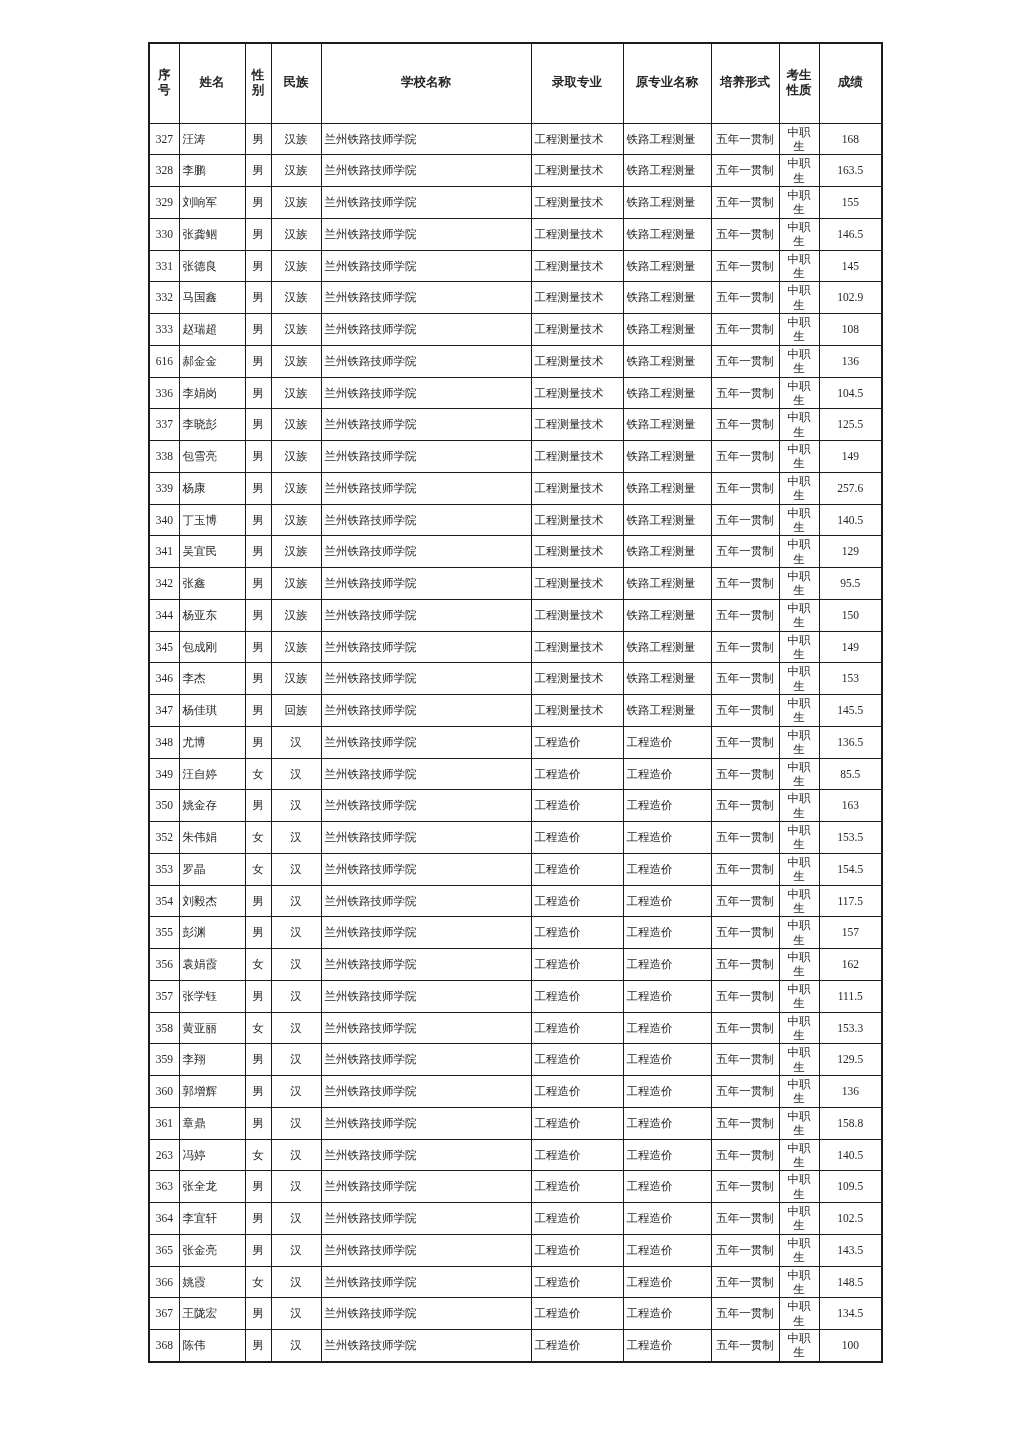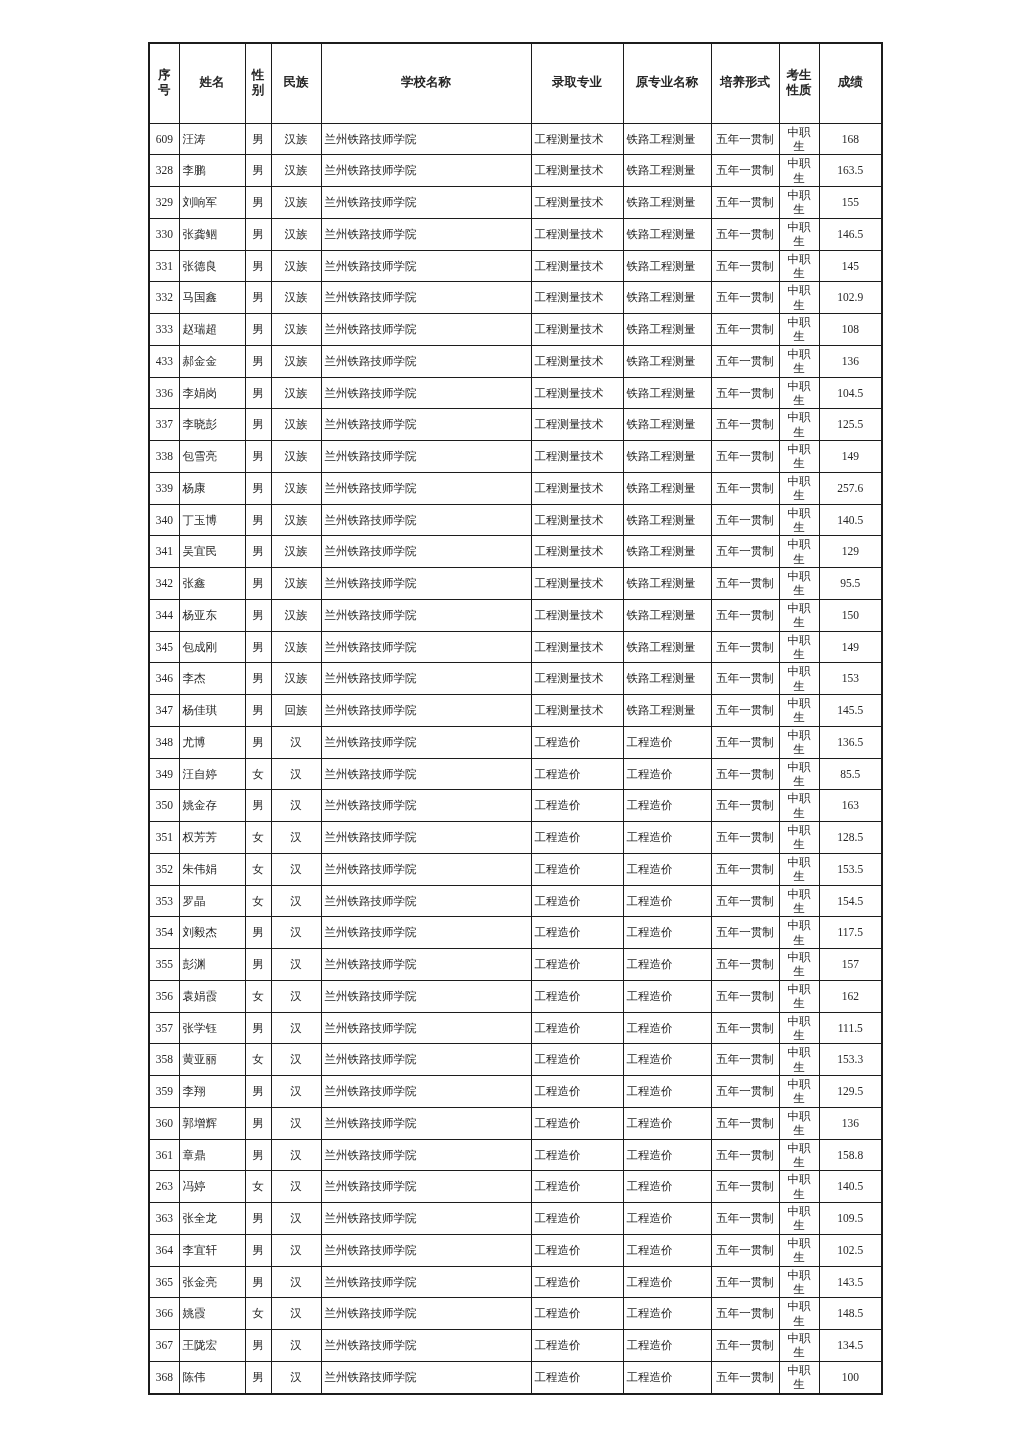--- a/index.html
+++ b/index.html
@@ -88,21 +88,21 @@
         <th>学校名称</th>
         <th>录取专业</th>
         <th>原专业名称</th>
         <th>培养形式</th>
         <th>考生性质</th>
         <th>成绩</th>
       </tr>
     </thead>
     <tbody>
         <tr>
-          <td class="ac">609</td>
+          <td class="ac">327</td>
           <td class="al">汪涛</td>
           <td class="ac">男</td>
           <td class="ac">汉族</td>
           <td class="al">兰州铁路技师学院</td>
           <td class="al">工程测量技术</td>
           <td class="al">铁路工程测量</td>
           <td class="ac">五年一贯制</td>
           <td class="ac">中职生</td>
           <td class="ac">168</td>
         </tr>
@@ -172,21 +172,21 @@
           <td class="ac">男</td>
           <td class="ac">汉族</td>
           <td class="al">兰州铁路技师学院</td>
           <td class="al">工程测量技术</td>
           <td class="al">铁路工程测量</td>
           <td class="ac">五年一贯制</td>
           <td class="ac">中职生</td>
           <td class="ac">108</td>
         </tr>
         <tr>
-          <td class="ac">433</td>
+          <td class="ac">616</td>
           <td class="al">郝金金</td>
           <td class="ac">男</td>
           <td class="ac">汉族</td>
           <td class="al">兰州铁路技师学院</td>
           <td class="al">工程测量技术</td>
           <td class="al">铁路工程测量</td>
           <td class="ac">五年一贯制</td>
           <td class="ac">中职生</td>
           <td class="ac">136</td>
         </tr>
@@ -350,32 +350,20 @@
           <td class="ac">350</td>
           <td class="al">姚金存</td>
           <td class="ac">男</td>
           <td class="ac">汉</td>
           <td class="al">兰州铁路技师学院</td>
           <td class="al">工程造价</td>
           <td class="al">工程造价</td>
           <td class="ac">五年一贯制</td>
           <td class="ac">中职生</td>
           <td class="ac">163</td>
-        </tr>
-        <tr>
-          <td class="ac">351</td>
-          <td class="al">权芳芳</td>
-          <td class="ac">女</td>
-          <td class="ac">汉</td>
-          <td class="al">兰州铁路技师学院</td>
-          <td class="al">工程造价</td>
-          <td class="al">工程造价</td>
-          <td class="ac">五年一贯制</td>
-          <td class="ac">中职生</td>
-          <td class="ac">128.5</td>
         </tr>
         <tr>
           <td class="ac">352</td>
           <td class="al">朱伟娟</td>
           <td class="ac">女</td>
           <td class="ac">汉</td>
           <td class="al">兰州铁路技师学院</td>
           <td class="al">工程造价</td>
           <td class="al">工程造价</td>
           <td class="ac">五年一贯制</td>

